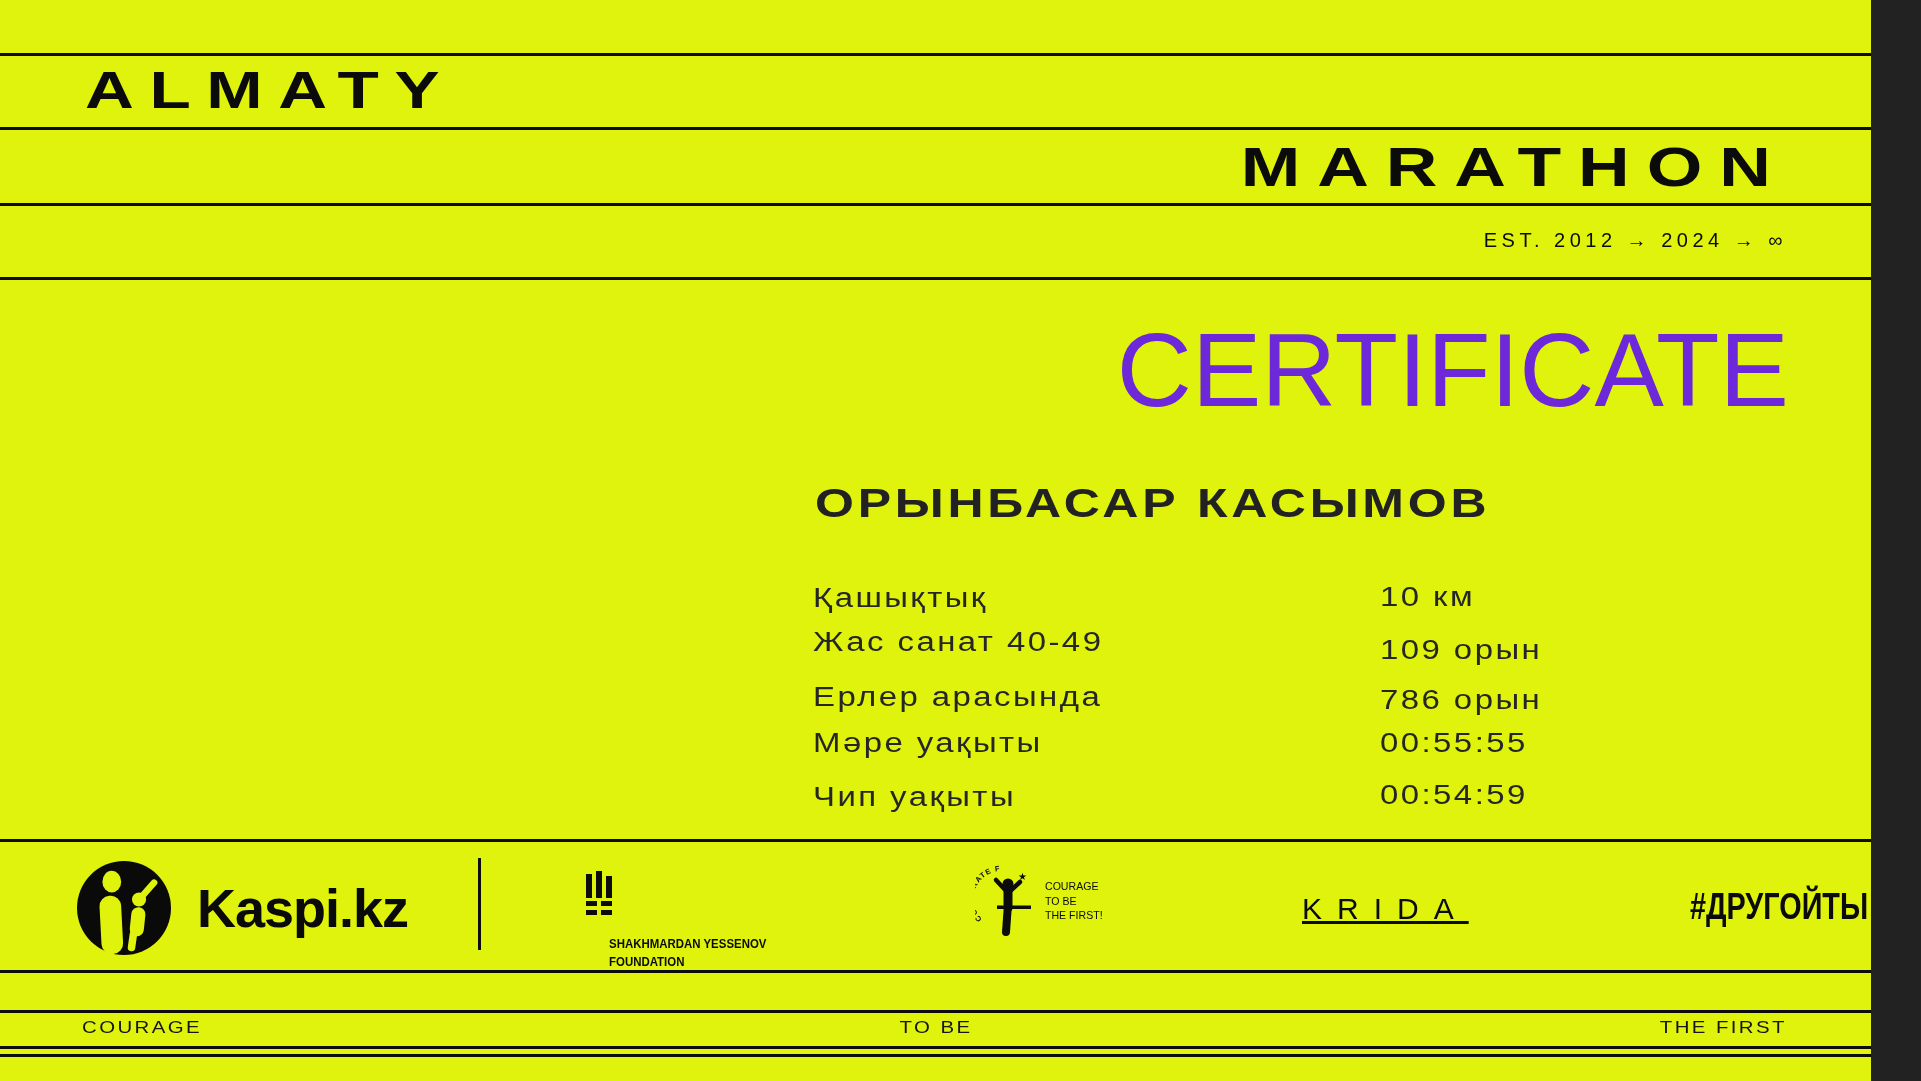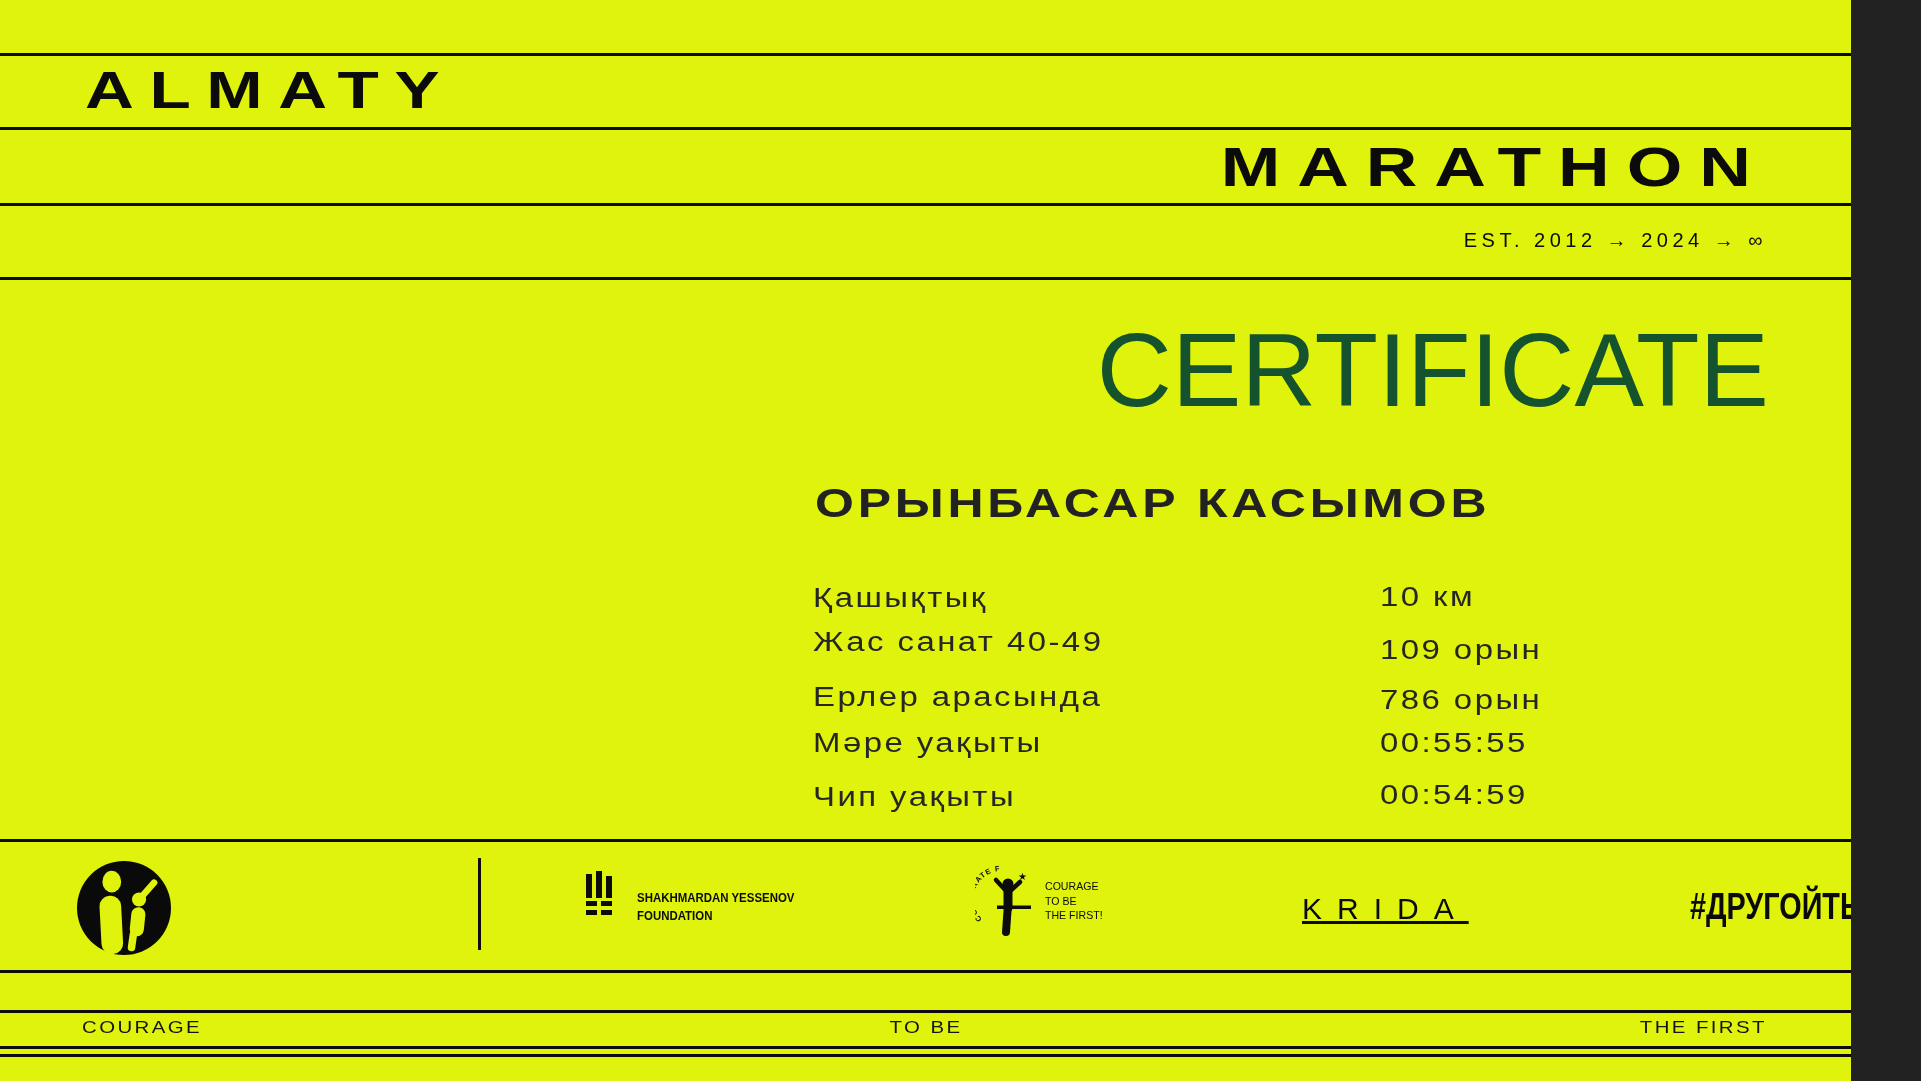--- a/index.html
+++ b/index.html
@@ -3,40 +3,41 @@
 <meta charset="utf-8">
 <style>
   html,body{margin:0;padding:0;background:#222;}
   .canvas{
     position:relative;
     width:1851px;height:1081px;
     background:#DFF30D;
     overflow:hidden;
     font-family:"Liberation Sans","DejaVu Sans",sans-serif;
     color:#111;
+    padding-left:20px;
   }
   .hline{position:absolute;left:0;width:100%;height:3px;background:#0c0c0c;}
   .vline{position:absolute;width:3px;background:#0c0c0c;}
 
   .hdr{position:absolute;font-weight:700;color:#0b0b0b;white-space:nowrap;line-height:1;}
   .almaty{left:85px;top:64px;font-size:52px;letter-spacing:12px;transform:scaleX(1.3);transform-origin:left center;}
   .marathon{right:83px;top:140px;font-size:55px;letter-spacing:13px;transform:scaleX(1.3);transform-origin:right center;}
   .est{position:absolute;right:84px;top:230px;font-size:20px;letter-spacing:4.5px;color:#0b0b0b;white-space:nowrap;line-height:1;}
-  .cert-title{position:absolute;right:82px;top:318px;font-size:104px;font-weight:400;color:#14532d;white-space:nowrap;line-height:1;letter-spacing:0;}
+  .cert-title{position:absolute;right:82px;top:318px;font-size:104px;font-weight:400;color:#6d28d9;white-space:nowrap;line-height:1;letter-spacing:0;}
 
   .athlete{position:absolute;left:815px;top:483px;font-size:40px;font-weight:700;color:#222;
            letter-spacing:3px;transform:scaleX(1.25);transform-origin:left center;white-space:nowrap;line-height:1;}
 
   .cell{position:absolute;font-size:27px;color:#262626;letter-spacing:2px;
         transform:scaleX(1.22);transform-origin:left center;white-space:nowrap;line-height:1;}
 
   
   .kaspi-wrap{position:absolute;left:77px;top:861px;display:flex;align-items:center;}
   .kaspi-text{font-size:54px;font-weight:700;color:#0a0a0a;margin-left:26px;letter-spacing:-1px;line-height:1;}
-  .yessenov{position:absolute;left:585px;top:871px;display:flex;}
+  .yessenov{position:absolute;left:585px;top:871px;display:flex;flex-direction:column;}
   .yessenov-text{margin-left:24px;font-weight:700;font-size:13px;line-height:18px;color:#0c0c0c;
                  transform:scaleX(0.88);transform-origin:left center;white-space:nowrap;margin-top:18px;}
   .corpfund{position:absolute;left:975px;top:862px;display:flex;}
   .corpfund-text{margin-left:10px;margin-top:17px;font-size:11.5px;line-height:14.5px;color:#0c0c0c;
                  transform:scaleX(0.92);transform-origin:left center;white-space:nowrap;}
   .krida{position:absolute;left:1302px;top:894px;font-size:30px;font-weight:400;letter-spacing:15px;
          color:#0b0b0b;white-space:nowrap;line-height:1;text-decoration:underline;}
   .hashtag{position:absolute;left:1690px;top:889px;font-size:36px;font-weight:700;color:#0b0b0b;
            transform:scaleX(0.8);transform-origin:left center;white-space:nowrap;line-height:1;}
 
@@ -81,20 +82,21 @@
   <div class="kaspi-wrap">
     <svg width="94" height="94" viewBox="0 0 100 100">
       <circle cx="50" cy="50" r="50" fill="#0a0a0a"></circle>
       <ellipse cx="37" cy="22" rx="10" ry="11.5" fill="#DFF30D"></ellipse>
       <rect x="25" y="37" width="23" height="62" rx="11" fill="#DFF30D" transform="rotate(-3 36 68)"></rect>
       <circle cx="66" cy="41" r="7.5" fill="#DFF30D"></circle>
       <path d="M67 40 L82 23" stroke="#DFF30D" stroke-width="7" stroke-linecap="round"></path>
       <rect x="57" y="49" width="15" height="31" rx="7.5" fill="#DFF30D" transform="rotate(6 64 64)"></rect>
       <path d="M60 78 L58 92" stroke="#DFF30D" stroke-width="8" stroke-linecap="round"></path>
     </svg>
+    <div class="kaspi-text">Kaspi.kz</div>
   </div>
   <div class="vline" style="left:478px;top:858px;height:92px"></div>
 
   <div class="yessenov">
     <svg width="28" height="46" viewBox="0 0 28 46">
       <rect x="1" y="3" width="6" height="24" fill="#0c0c0c"></rect>
       <rect x="11" y="0" width="6" height="27" fill="#0c0c0c"></rect>
       <rect x="21" y="5" width="6" height="22" fill="#0c0c0c"></rect>
       <rect x="1" y="30" width="11" height="5" fill="#0c0c0c"></rect>
       <rect x="16" y="30" width="11" height="5" fill="#0c0c0c"></rect>

